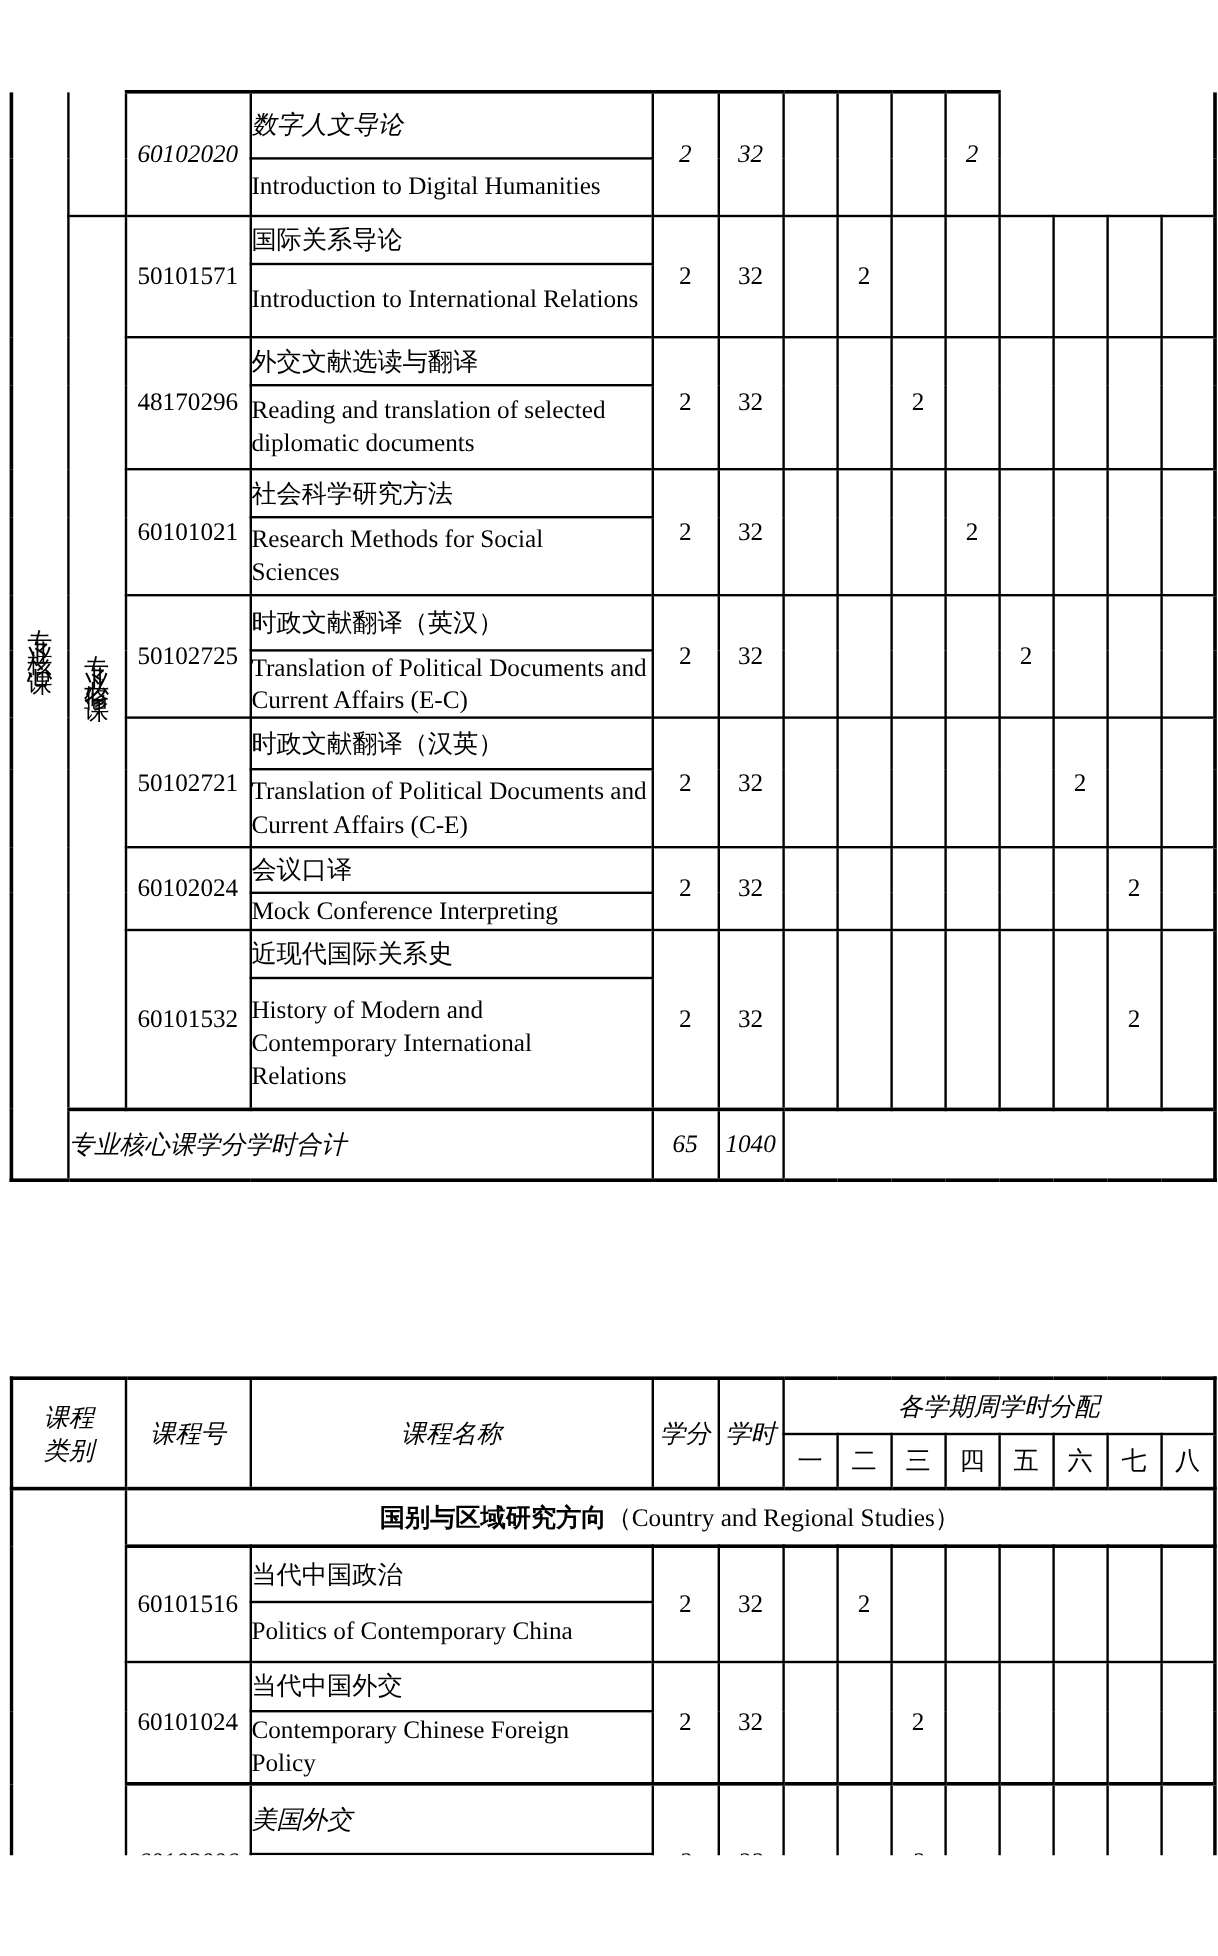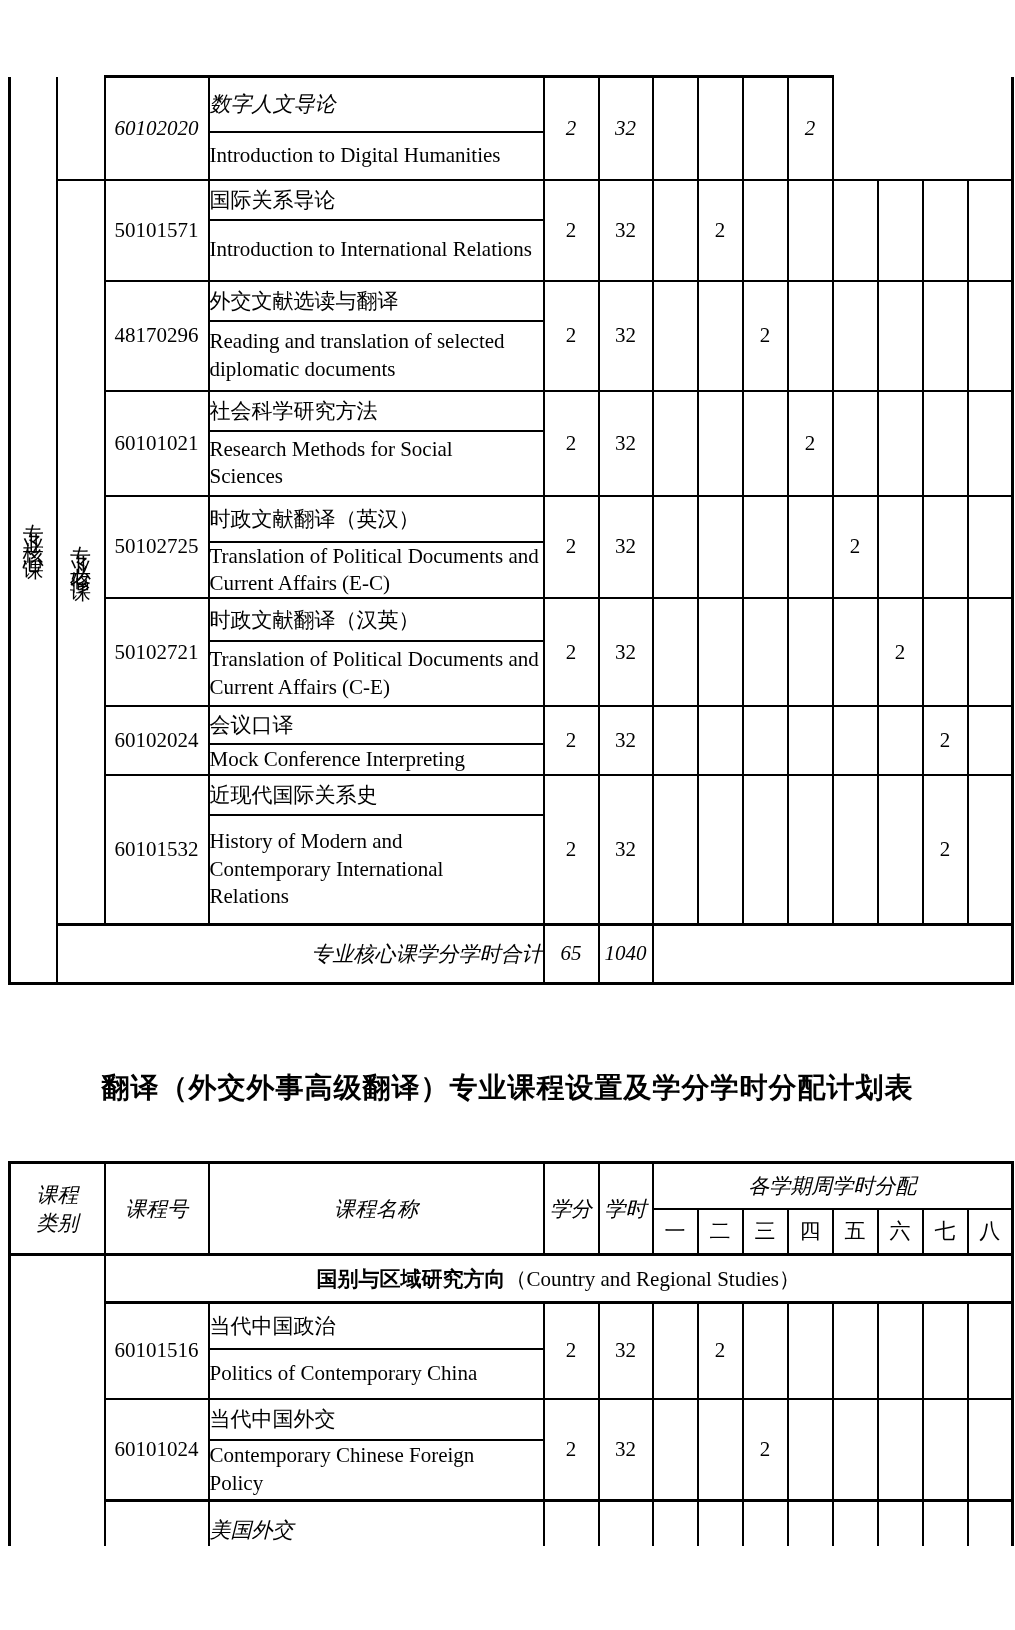--- a/index.html
+++ b/index.html
@@ -17,21 +17,21 @@
   .blank{border-left:2px solid #000;}
   
   .num{text-align:center;}
   .val{text-align:center;}
   .cn,.en{text-align:left;padding:2px 14px 2px 8px;font-size:21px;}
   .en{font-size:20px;line-height:1.3;}
   .pad40{padding-right:40px !important;margin-left:43px;}
   .vcell{text-align:center;vertical-align:middle;}
   .vtext{writing-mode:vertical-rl;text-orientation:upright;letter-spacing:9px;
          font-size:21px;margin:0 auto;}
-  .tot{font-weight:bold;text-align:right;font-size:22px;}
+  .tot{font-weight:bold;text-align:left;font-size:22px;}
   .bold{font-weight:bold;}
   th{font-weight:bold;font-size:21px;text-align:center;}
   .semTh{font-size:22px;}
   .secRow{text-align:center;font-size:21px;}
   .secCn{font-weight:bold;}
   
   .title1{position:absolute;left:0;top:1069px;width:1015px;text-align:center;
           font-size:28px;font-weight:bold;letter-spacing:1px;}
   .title2{position:absolute;left:0;top:1105px;width:1015px;text-align:center;
           font-size:26px;font-weight:bold;}
@@ -211,24 +211,23 @@
 
     <tr style="height:59px">
       <td colspan="3" class="tot thkT thkB">专业核心课学分学时合计</td>
       <td class="val bold thkT thkB">65</td>
       <td class="val bold thkT thkB">1040</td>
       <td colspan="8" class="thkT thkR thkB"></td>
     </tr>
   </tbody>
     </table>
 
-  <div class="title1">翻译（外交外事高级翻译）专业课程设置及学分学时分配计划表</div>
 
   <div class="t2wrap">
-  <table class="t" style="left:0;top:18px;width:1003px;">
+  <table class="t" style="left:0;top:4px;width:1003px;">
     <colgroup>
       <col style="width:95px">
           <col style="width:104px">
           <col style="width:335px">
       <col style="width:55px">
           <col style="width:54px">
       <col style="width:45px">
           <col style="width:45px">
           <col style="width:45px">
           <col style="width:45px">

